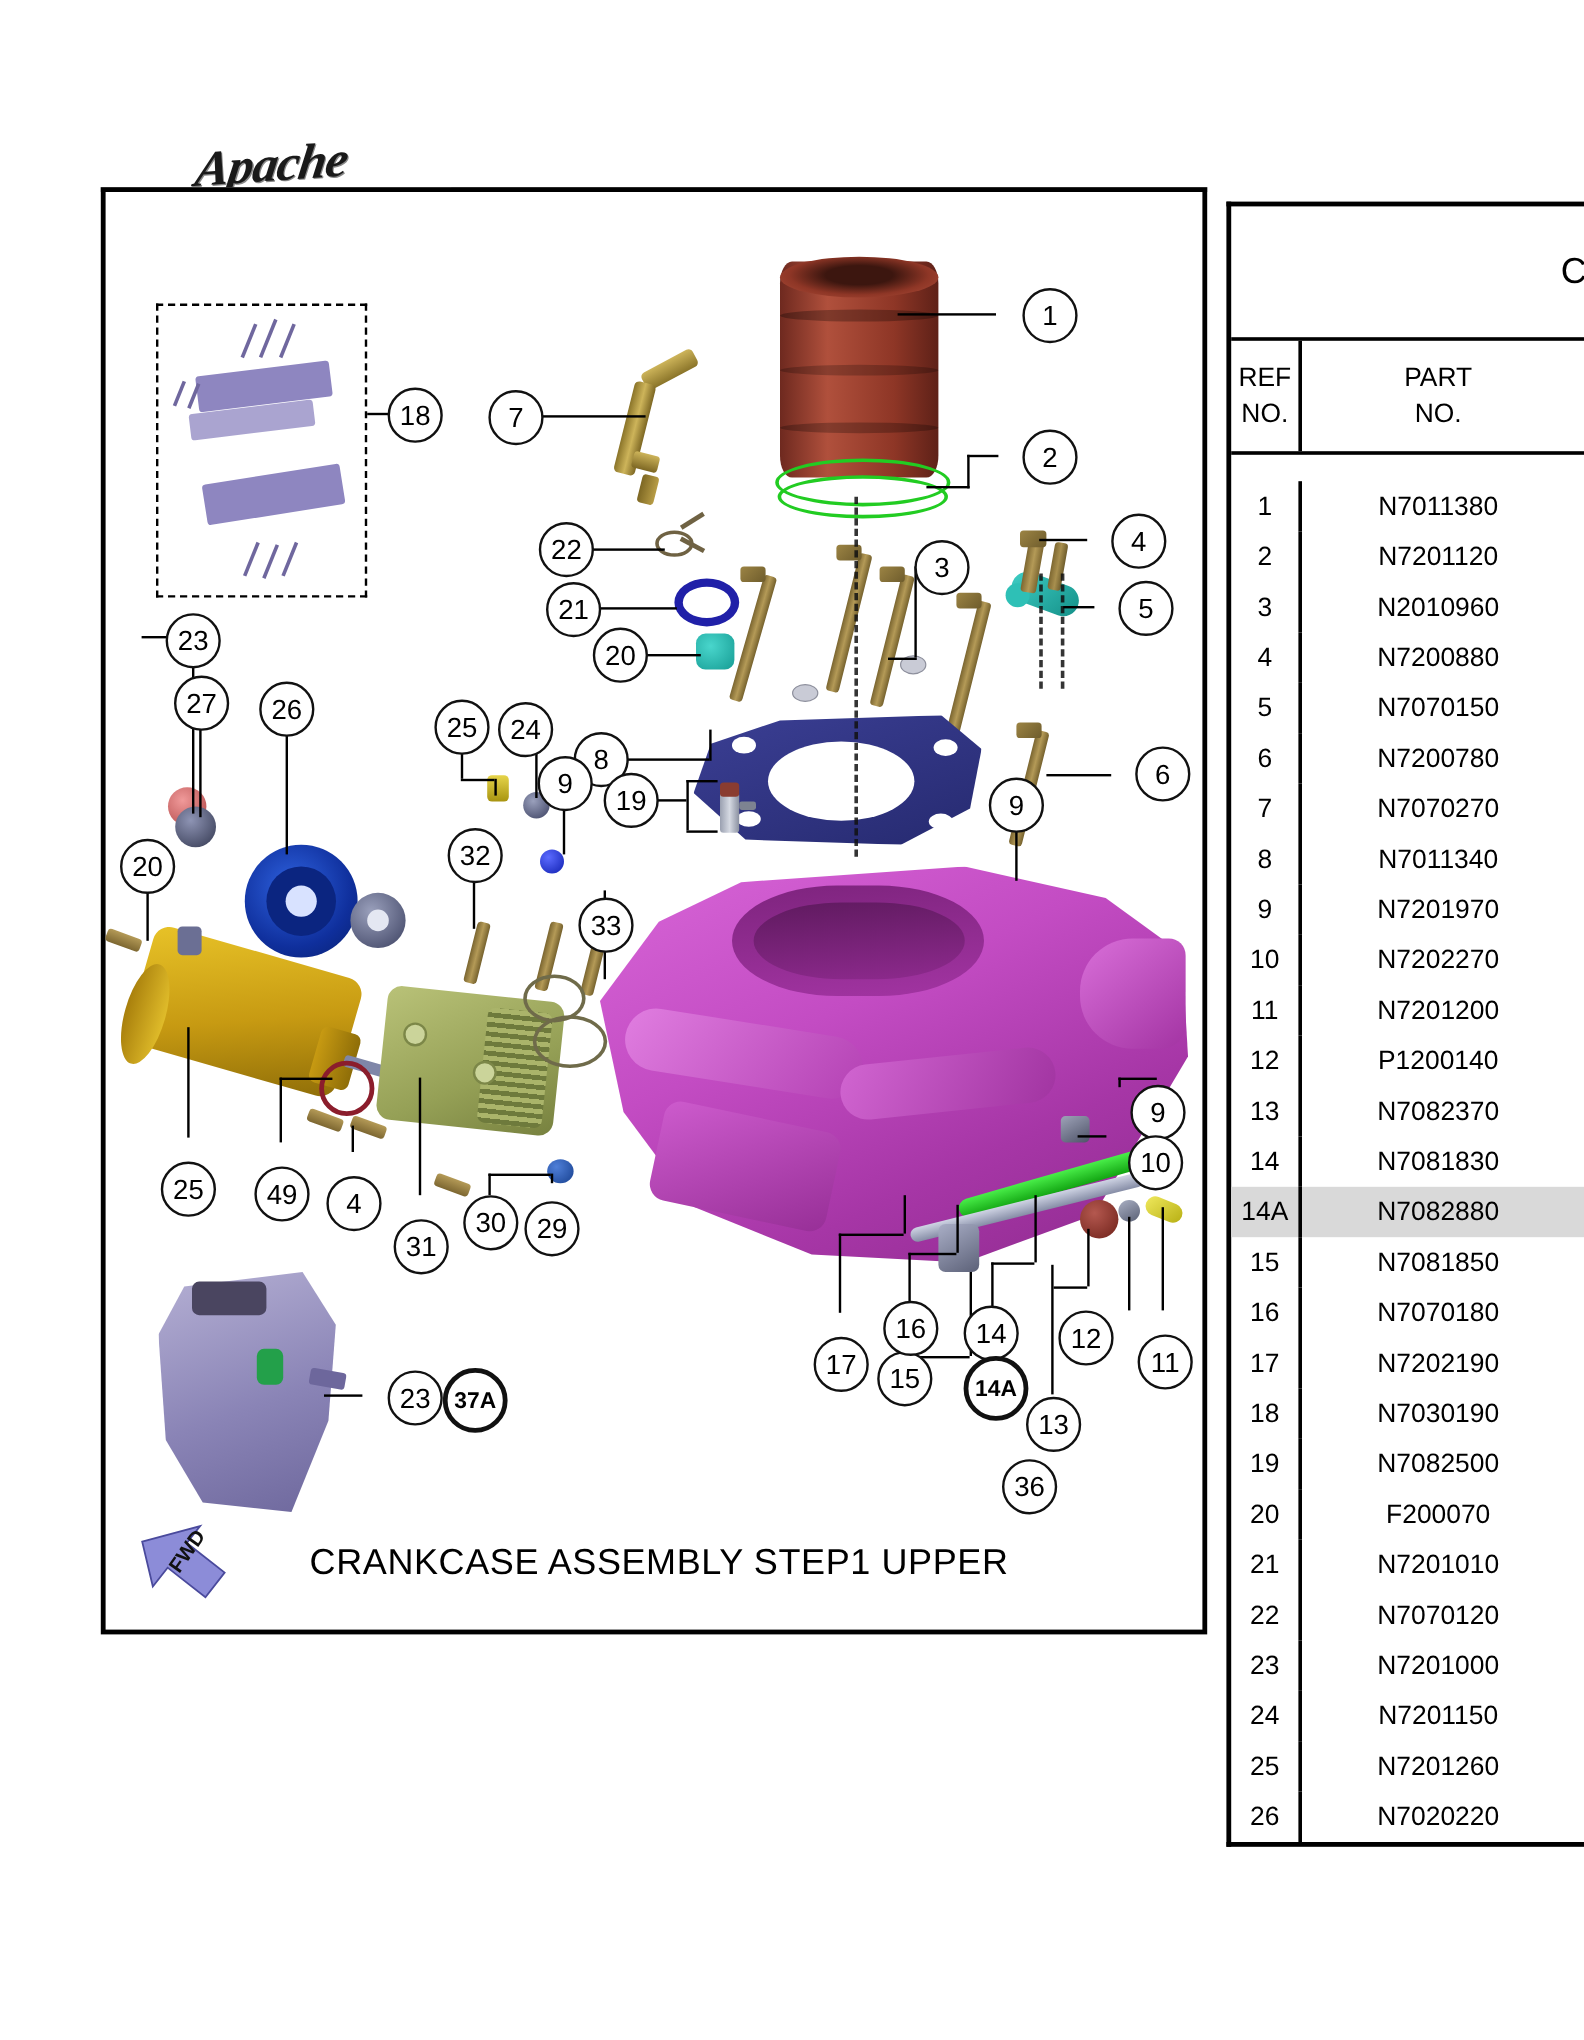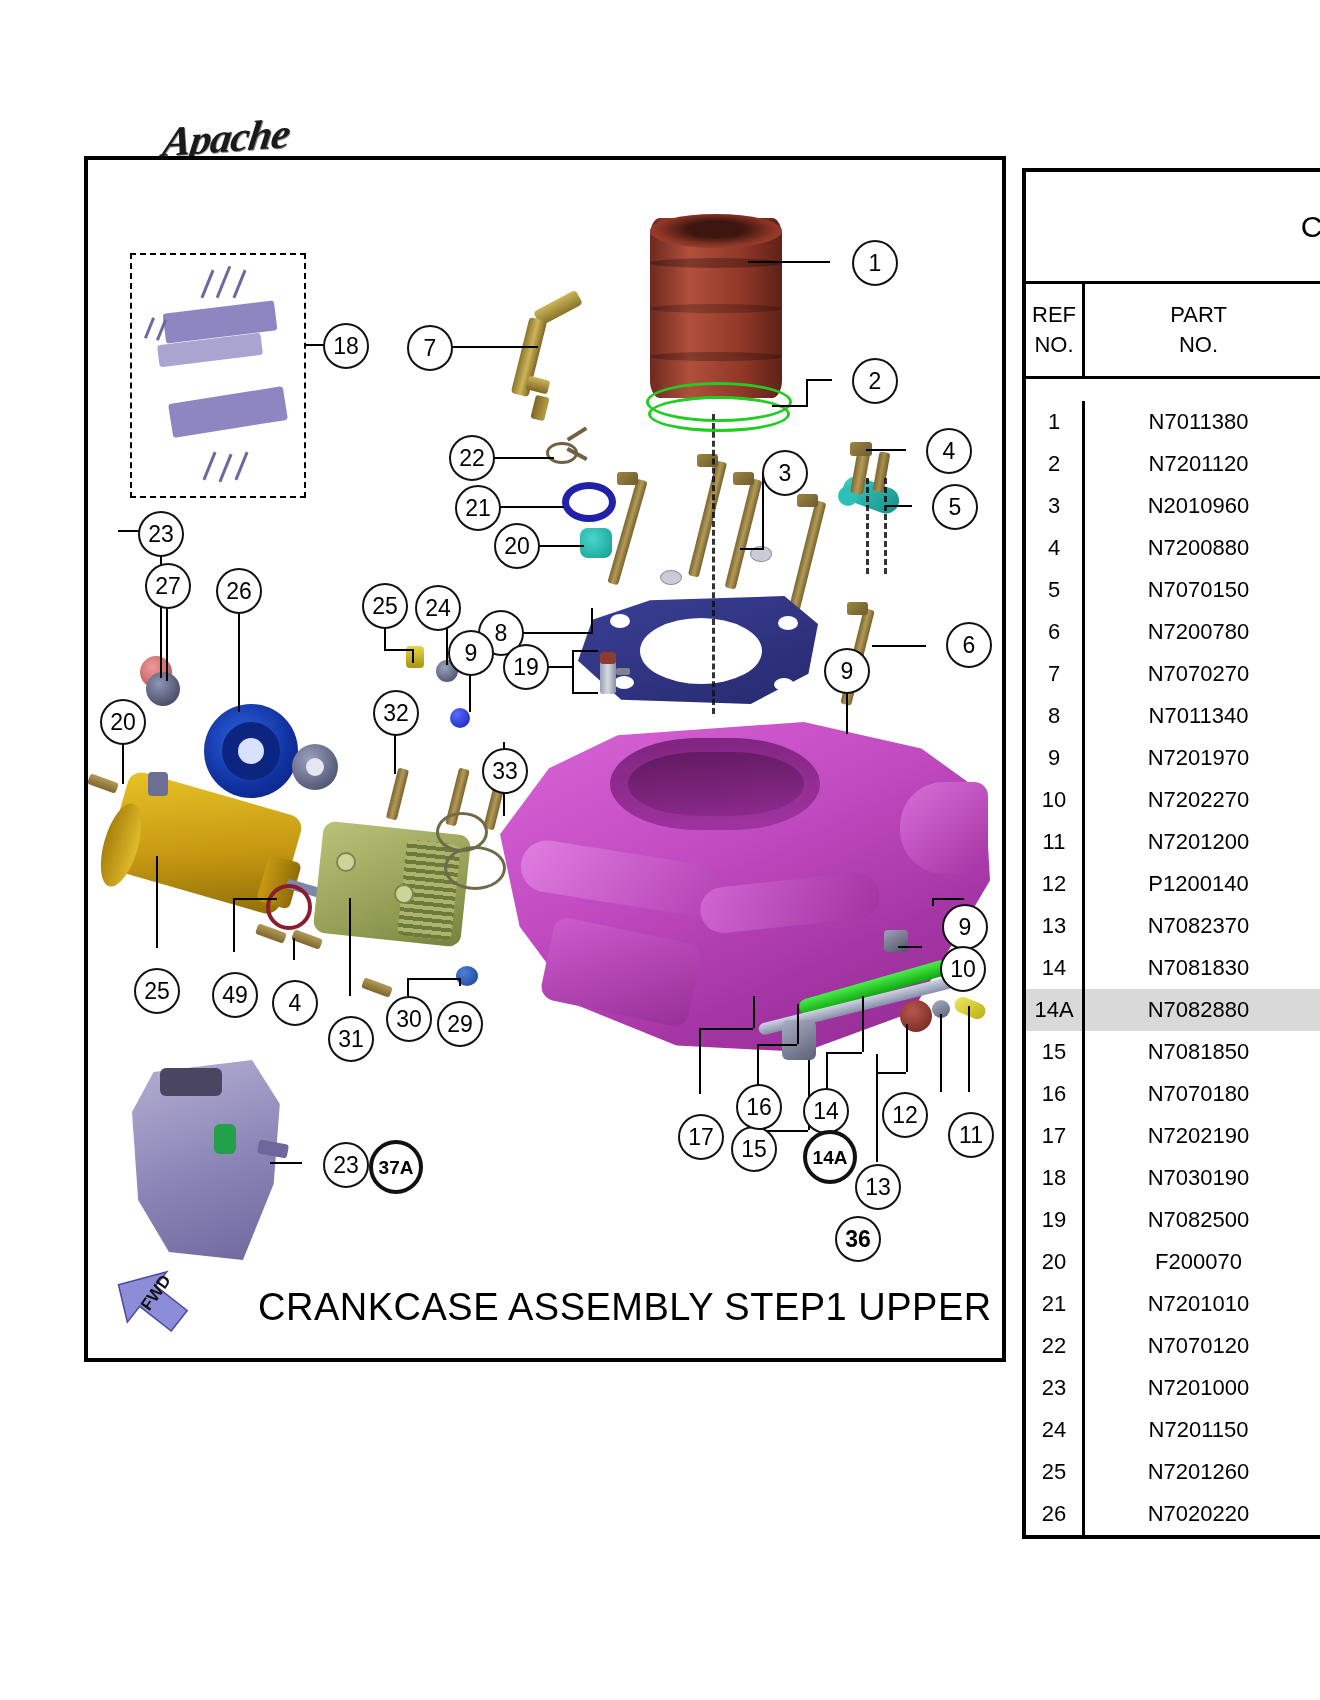--- a/index.html
+++ b/index.html
@@ -50,21 +50,21 @@
 
   
   .lead{position:absolute;background:#000;z-index:20;}
   .lead.h{height:2px;}
   .lead.v{width:2px;}
 
   
   .art{position:absolute;}
 
   
-  #caption{position:absolute;left:258px;top:1286px;font-size:38px;
+  #caption{position:absolute;left:258px;top:1286px;font-size:30px;
            letter-spacing:.5px;white-space:nowrap;}
   
   #fwd{position:absolute;left:112px;top:1262px;width:78px;height:76px;}
   #fwd-label{position:absolute;left:137px;top:1283px;font-size:17px;font-weight:bold;
              transform:rotate(-55deg);color:#111;}
 
   
   #parts-table{position:absolute;left:1022px;top:168px;width:330px;
                border:4px solid #000;border-right:none;box-sizing:border-box;background:#fff;}
   #table-title-cell{height:112px;border-bottom:3px solid #000;
@@ -445,21 +445,21 @@
     </div>
     <div class="callout c42" style="left: 482px; top: 748px;">
       <span>33</span>
     </div>
     <div class="callout c42" style="left: 212px; top: 972px;">
       <span>49</span>
     </div>
     <div class="callout c42" style="left: 134px; top: 968px;">
       <span>25</span>
     </div>
-    <div class="callout c42" style="left: 835px; top: 1216px; font-weight: bold;">
+    <div class="callout c42" style="left: 835px; top: 1216px;">
       <span>36</span>
     </div>
     <div class="callout c42" style="left: 272px; top: 980px;">
       <span>4</span>
     </div>
     <div class="callout c42" style="left: 323px; top: 1142px;">
       <span>23</span>
     </div>
     <div class="callout c46 c-sm bold" style="left: 369px; top: 1140px;">
       <span>37A</span>

